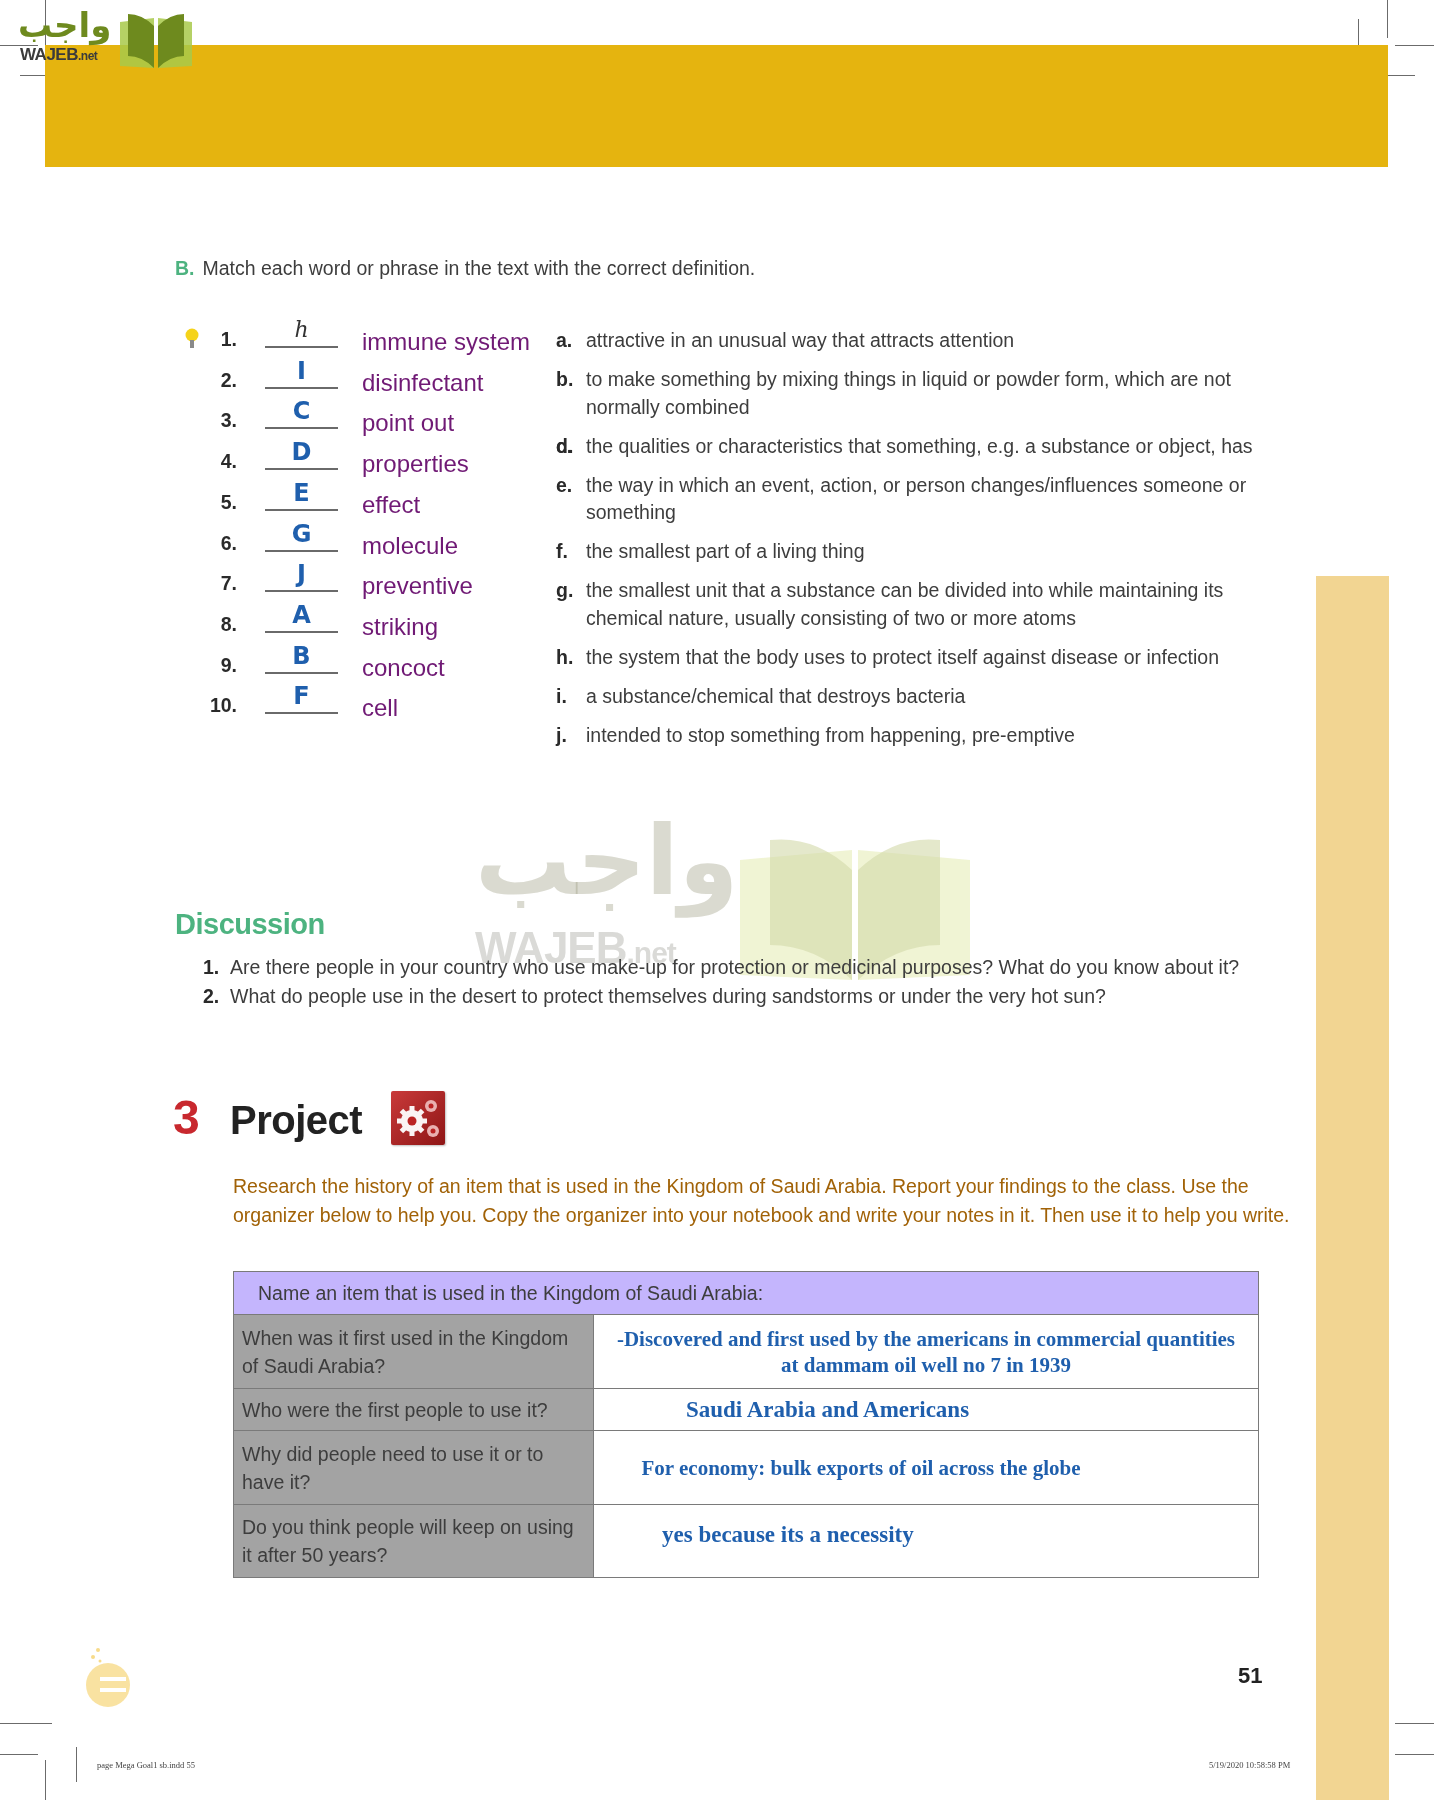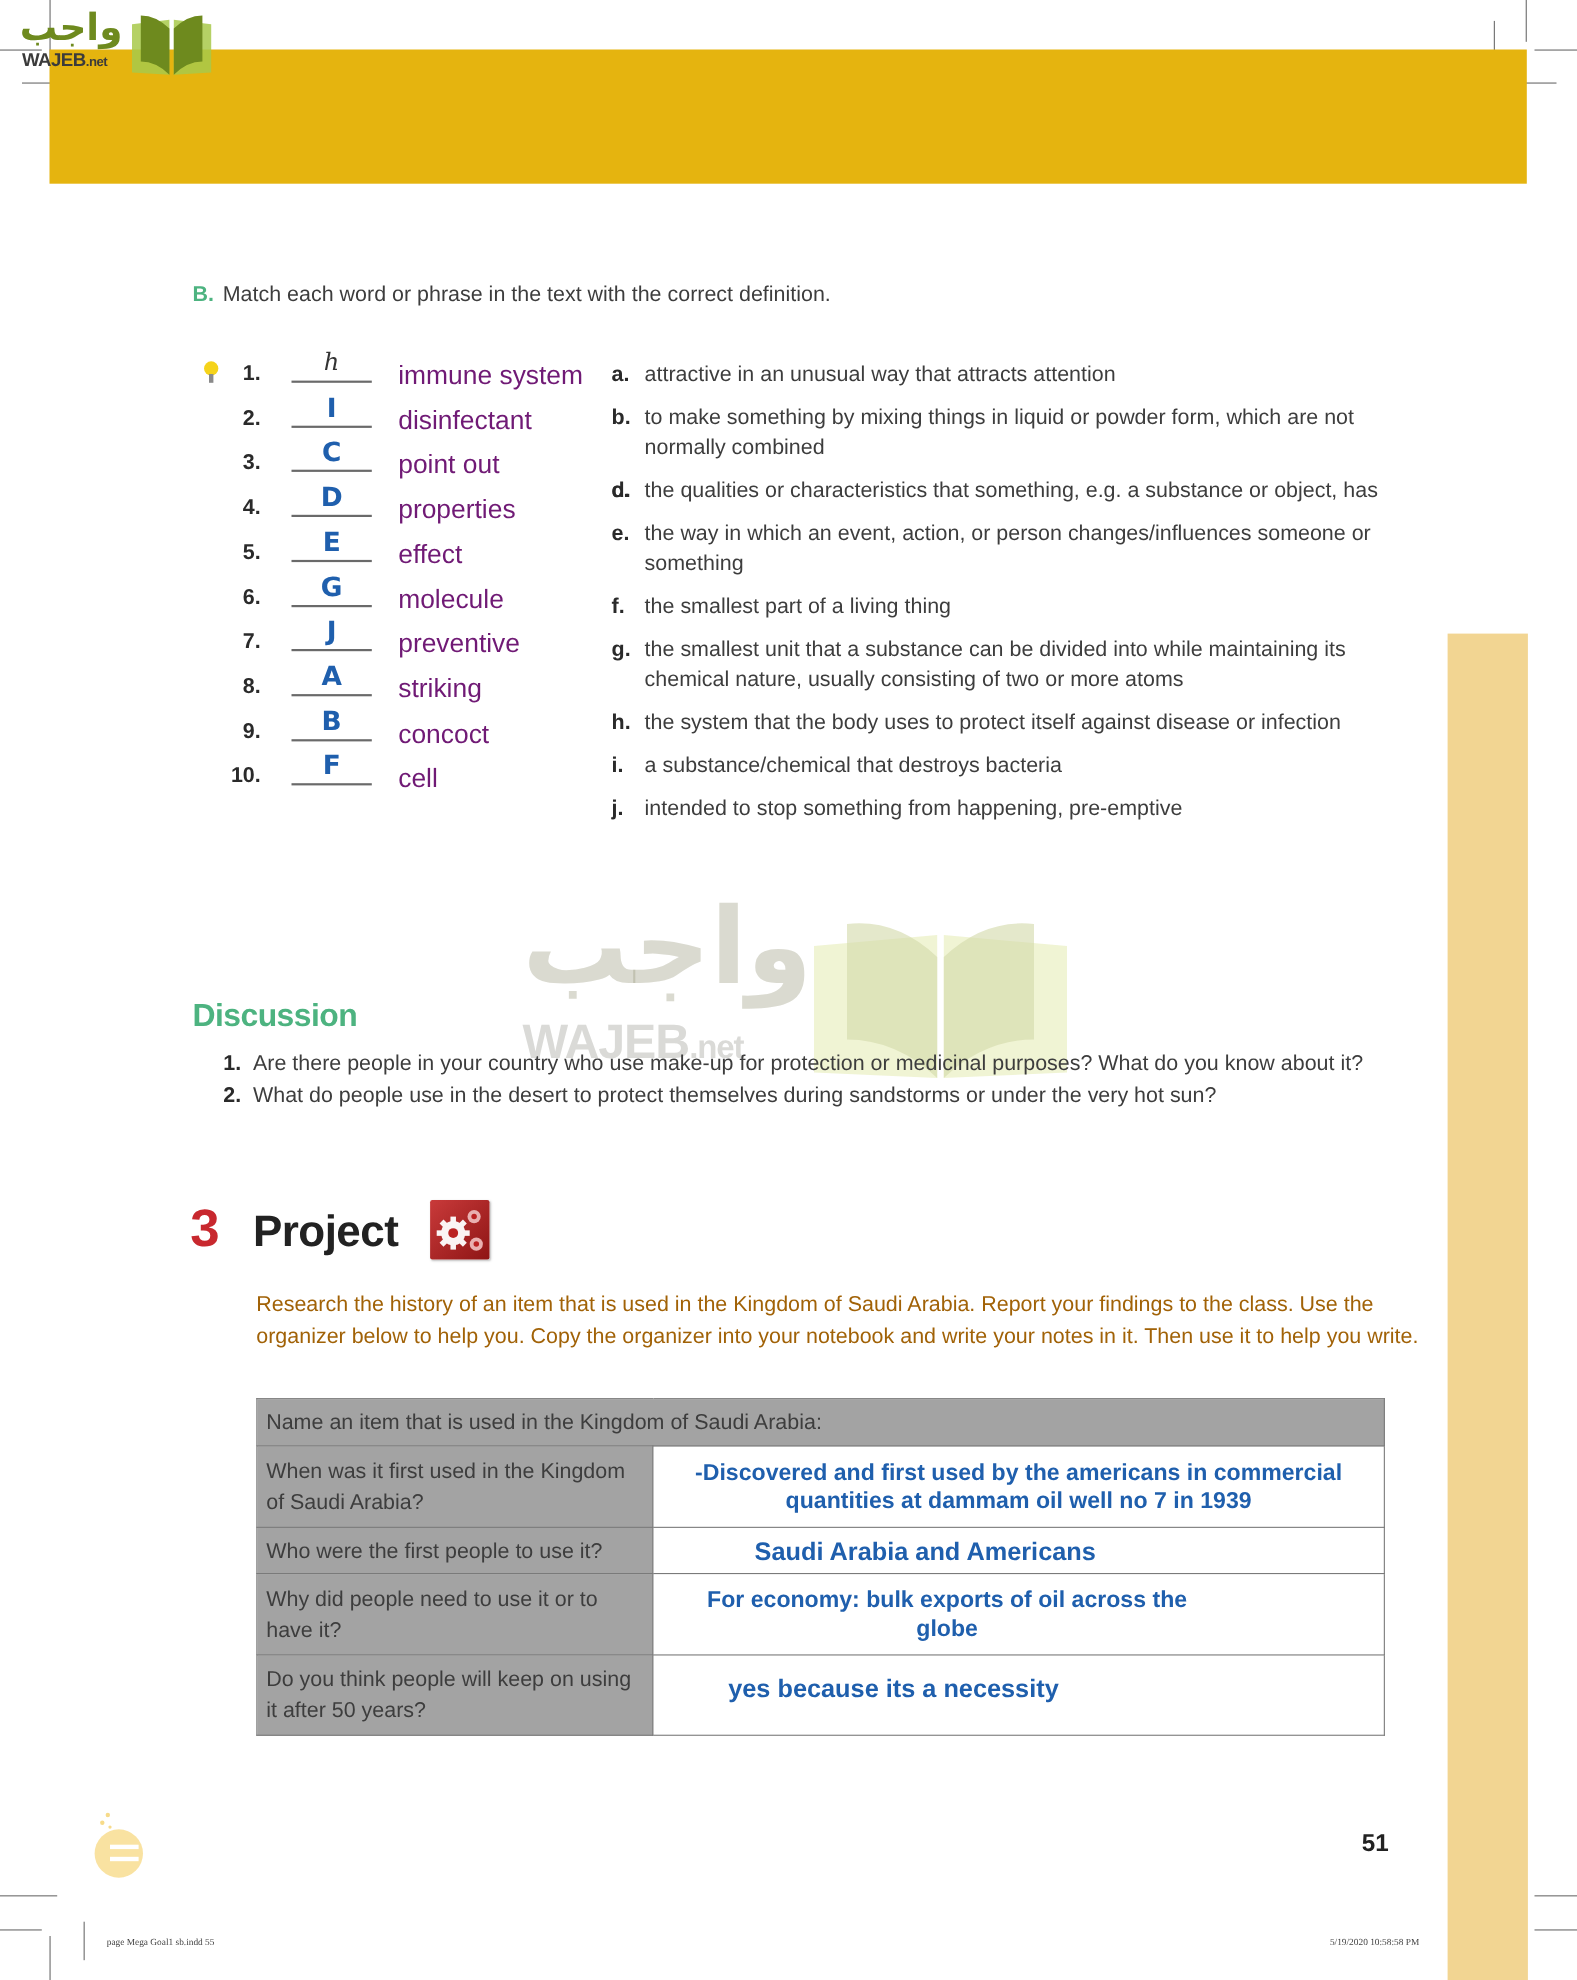--- a/index.html
+++ b/index.html
@@ -52,23 +52,23 @@
 
   
   .proj-num { position: absolute; left: 173px; top: 1090px; font-size: 48px; font-weight: bold; color: #C8282E; }
   .proj-title { position: absolute; left: 230px; top: 1098px; font-size: 40px; font-weight: bold; color: #222; letter-spacing: -0.5px; }
   .proj-icon { position: absolute; left: 391px; top: 1091px; width: 54px; height: 54px; background: linear-gradient(135deg, #C93A3A, #8E1515); border-radius: 2px; box-shadow: 1px 1px 2px rgba(0,0,0,0.25); }
   .proj-desc { position: absolute; left: 233px; top: 1172px; width: 1060px; font-size: 19.5px; line-height: 28.5px; color: #a16207; }
 
   
   .org { position: absolute; left: 233px; top: 1271px; width: 1026px; border-collapse: collapse; }
   .org td { border: 1.5px solid #7a7a7a; vertical-align: middle; font-size: 19.5px; color: #3d3d3d; line-height: 28px; }
-  .org .hdr { background: #a3a3a3; padding: 6px 8px; height: 43px; }
+  .org .hdr { background: #c4b5fd; padding: 6px 24px; height: 43px; }
   .org .q { background: #a3a3a3; width: 360px; padding: 4px 8px; }
-  .org .a { background: #ffffff; text-align: center; font-family: Liberation Sans, sans-serif; font-weight: bold; color: #1F5FAD; font-size: 21px; line-height: 26px; padding: 2px 20px; margin-left: 20px; }
+  .org .a { background: #ffffff; text-align: center; font-family: Liberation Serif, serif; font-weight: bold; color: #1F5FAD; font-size: 21px; line-height: 26px; padding: 2px 20px; margin-left: 20px; }
   .r1 { height: 74px; } .r2 { height: 42px; } .r3 { height: 74px; } .r4 { height: 73px; } .r5 { height: 73px; }
 
   .page-num { position: absolute; left: 1238px; top: 1663px; font-size: 22px; font-weight: bold; color: #222; }
   .footer-left { position: absolute; left: 97px; top: 1760px; font-family: "Liberation Serif", serif; font-size: 8.5px; color: #444; }
   .footer-right { position: absolute; left: 1209px; top: 1760px; font-family: "Liberation Serif", serif; font-size: 8.5px; color: #444; }
   .corner-logo { position: absolute; left: 78px; top: 1635px; width: 60px; height: 80px; }
 </style>
 </head>
 <body>
 

